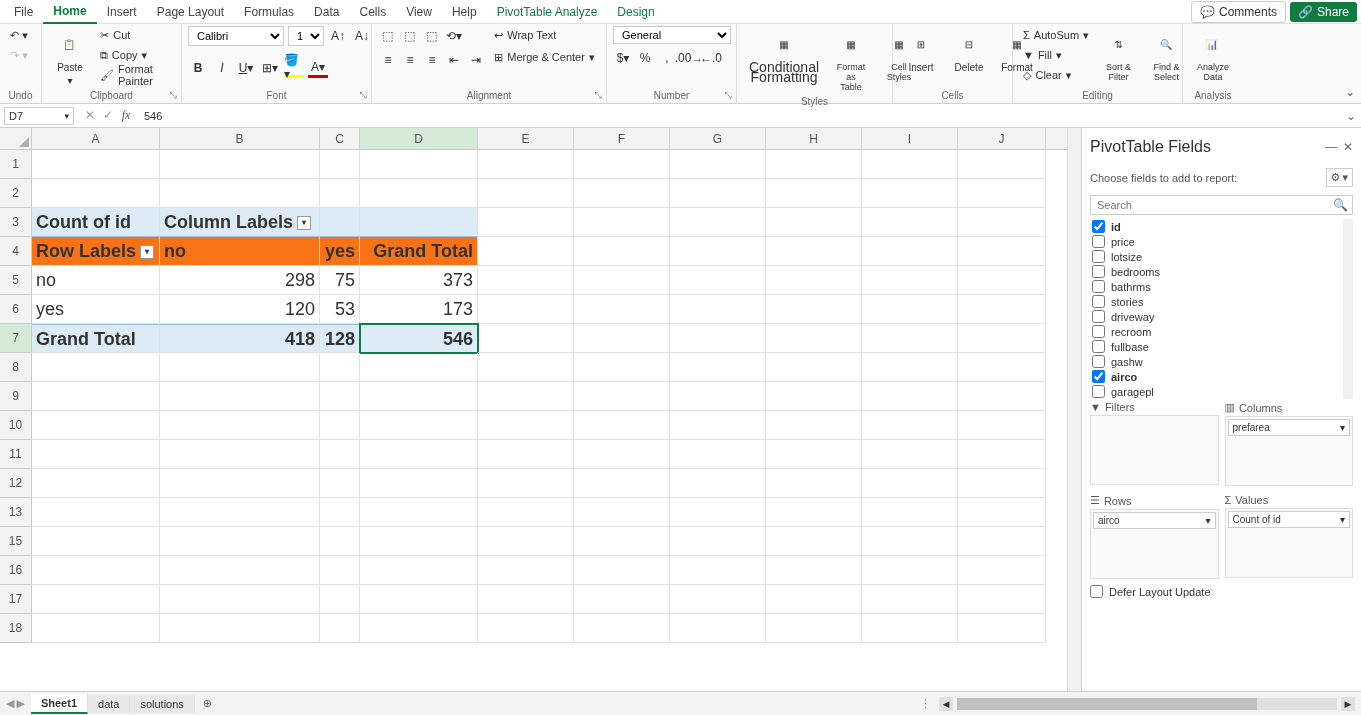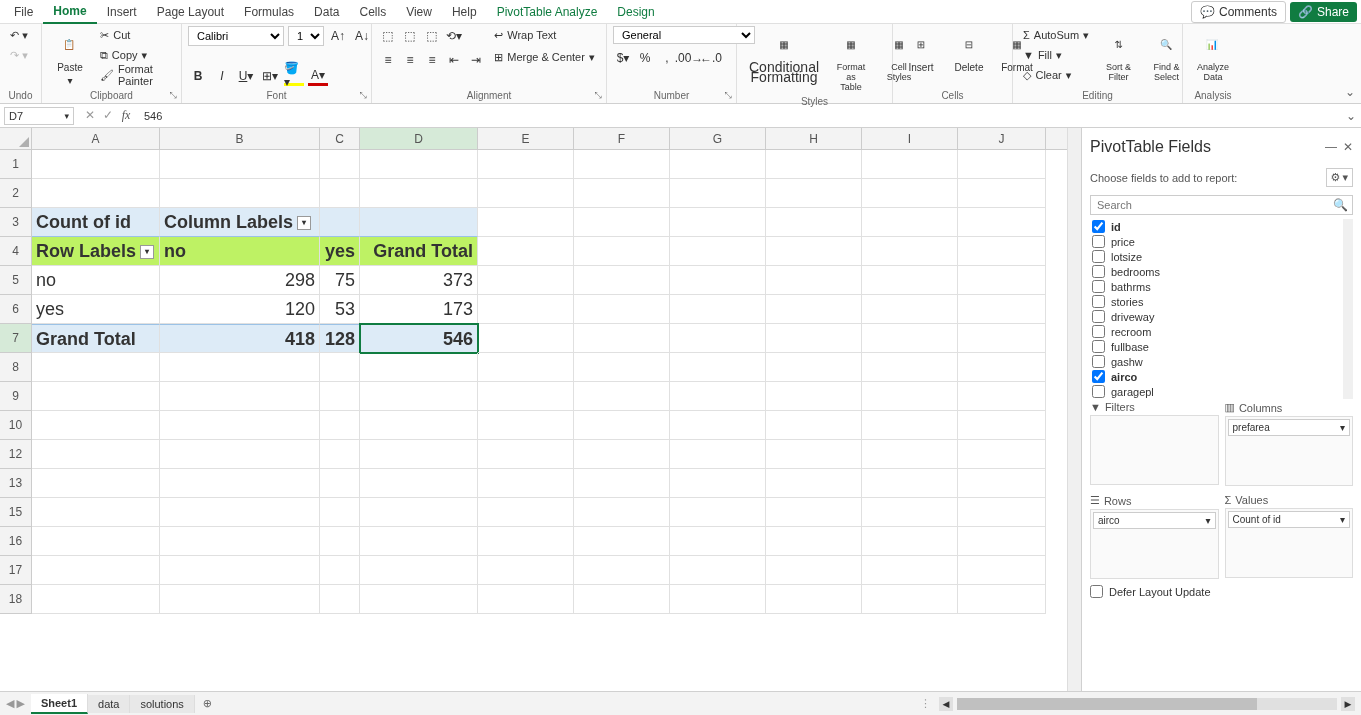--- a/index.html
+++ b/index.html
@@ -51,21 +51,21 @@
   
   
   .grid-body { flex: 1; overflow: hidden; position: relative; }
   .row { display: flex; height: 29px; }
   .row-header { width: 32px; border-right: 1px solid #ccc; border-bottom: 1px solid #ccc; text-align: center; font-size: 12px; color: #555; line-height: 29px; background: #f3f3f3; }
   .row-header.highlighted { background: #d6ead8; }
   .cell { border-right: 1px solid #e0e0e0; border-bottom: 1px solid #e0e0e0; padding: 2px 4px; font-size: 18px; line-height: 25px; overflow: hidden; white-space: nowrap; }
   .cell.right { text-align: right; }
   .cell.bold { font-weight: 600; }
   .cell.pivot-header { background: #ddebf7; border-bottom: 1px solid #9bc2e6; }
-  .cell.pivot-label { background: #bef264; }
+  .cell.pivot-label { background: #f97316; }
   .cell.pivot-total-row { border-top: 1px solid #9bc2e6; background: #ddebf7;}
   .cell.selected { outline: 2px solid #107c41; outline-offset: -1px; }
   .dropdown-arrow { display: inline-block; width: 14px; height: 14px; border: 1px solid #999; font-size: 8px; text-align: center; line-height: 12px; margin-left: 4px; vertical-align: middle; background: #fff; }
   
   
   .scroll-track-v { width: 14px; background: #f0f0f0; border-left: 1px solid #ddd; }
   
   
   .pivot-pane { width: 280px; border-left: 1px solid #d0d0d0; background: #fff; display: flex; flex-direction: column; padding: 6px 8px; }
   .pivot-pane-header { display: flex; align-items: center; justify-content: space-between; font-size: 16px; font-weight: 400; color: #333; padding: 4px 0 8px; }
@@ -153,21 +153,21 @@
             <span>🖌</span>
             <span>Format Painter</span>
           </div>
       </div>
     </div>
     <div class="ribbon-group-label">Clipboard</div>
     <div class="dialog-launcher">⤡</div>
   </div>
 
   <div class="ribbon-group" style="width:190px">
-    <div class="ribbon-group-content ribbon-col" style="gap:20px">
+    <div class="ribbon-group-content ribbon-col" style="gap:12px">
       <div style="display:flex;gap:4px">
         <select class="ribbon-select" style="width:96px"><option>Calibri</option></select>
         <select class="ribbon-select" style="width:36px"><option>16</option></select>
         <div class="ribbon-icon-btn">A↑</div>
         <div class="ribbon-icon-btn">A↓</div>
       </div>
       <div style="display:flex;gap:4px">
         <div class="ribbon-icon-btn">
             <b>B</b>
           </div>
@@ -208,21 +208,21 @@
           </div>
         <div class="ribbon-btn-sm"><span>⊞</span><span>Merge &amp; Center</span> ▾</div>
       </div>
     </div>
     <div class="ribbon-group-label">Alignment</div>
     <div class="dialog-launcher">⤡</div>
   </div>
 
   <div class="ribbon-group" style="width:130px">
     <div class="ribbon-group-content ribbon-col" style="gap:4px">
-      <select class="ribbon-select" style="width:142px"><option>General</option></select>
+      <select class="ribbon-select" style="width:118px"><option>General</option></select>
       <div style="display:flex;gap:2px">
         <div class="ribbon-icon-btn">$▾</div>
         <div class="ribbon-icon-btn">%</div>
         <div class="ribbon-icon-btn">,</div>
         <div class="ribbon-icon-btn">.00→</div>
         <div class="ribbon-icon-btn">←.0</div>
       </div>
     </div>
     <div class="ribbon-group-label">Number</div>
     <div class="dialog-launcher">⤡</div>
@@ -452,20 +452,33 @@
           <div class="cell" style="width: 40px;"></div>
           <div class="cell" style="width: 118px;"></div>
           <div class="cell" style="width: 96px;"></div>
           <div class="cell" style="width: 96px;"></div>
           <div class="cell" style="width: 96px;"></div>
           <div class="cell" style="width: 96px;"></div>
           <div class="cell" style="width: 96px;"></div>
           <div class="cell" style="width: 88px;"></div>
         </div>
         <div class="row">
+          <div class="row-header">11</div>
+          <div class="cell" style="width: 128px;"></div>
+          <div class="cell" style="width: 160px;"></div>
+          <div class="cell" style="width: 40px;"></div>
+          <div class="cell" style="width: 118px;"></div>
+          <div class="cell" style="width: 96px;"></div>
+          <div class="cell" style="width: 96px;"></div>
+          <div class="cell" style="width: 96px;"></div>
+          <div class="cell" style="width: 96px;"></div>
+          <div class="cell" style="width: 96px;"></div>
+          <div class="cell" style="width: 88px;"></div>
+        </div>
+        <div class="row">
           <div class="row-header">12</div>
           <div class="cell" style="width: 128px;"></div>
           <div class="cell" style="width: 160px;"></div>
           <div class="cell" style="width: 40px;"></div>
           <div class="cell" style="width: 118px;"></div>
           <div class="cell" style="width: 96px;"></div>
           <div class="cell" style="width: 96px;"></div>
           <div class="cell" style="width: 96px;"></div>
           <div class="cell" style="width: 96px;"></div>
           <div class="cell" style="width: 96px;"></div>

